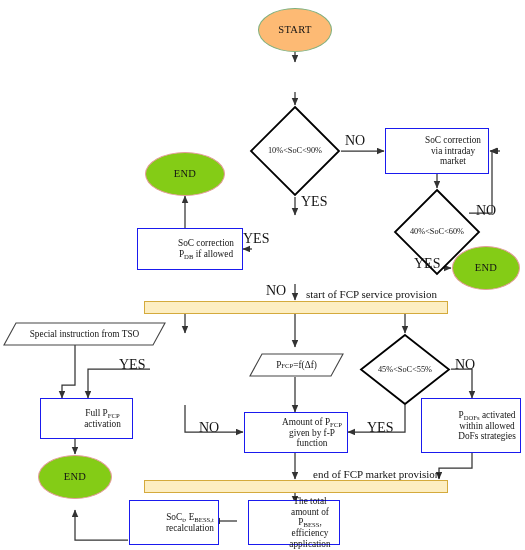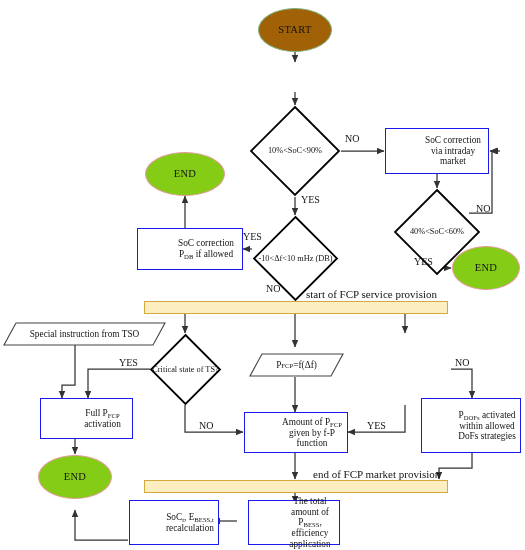--- a/index.html
+++ b/index.html
@@ -40,21 +40,21 @@
     width: 100%;
     padding: 0 2px;
   }
   
   .term {
     border-radius: 50%;
     font-size: 10.5px;
     letter-spacing: 0.3px;
   }
   .term-start {
-    background: #a16207;
+    background: #fdba74;
     border: 1.3px solid #7fb07f;
   }
   .term-end {
     background: #84cc16;
     border: 1.3px solid #e59b9b;
   }
   
   .proc {
     background: #ffffff;
     border: 1.6px solid #1a1aee;
@@ -109,21 +109,21 @@
   
   .bar {
     position: absolute;
     background: #fdeec2;
     border: 1px solid #d4aa3c;
     box-sizing: border-box;
   }
   
   .elabel {
     position: absolute;
-    font-size: 10px;
+    font-size: 14px;
     color: #141414;
     white-space: nowrap;
   }
   .philabel {
     position: absolute;
     font-size: 11px;
     color: #141414;
     white-space: nowrap;
   }
   sub {
@@ -222,65 +222,57 @@
     <svg width="88" height="88" viewBox="0 0 88 88" xmlns="http://www.w3.org/2000/svg">
       <polygon points="44,2 86,44 44,86 2,44" fill="#ffffff" stroke="#000000" stroke-width="1.8"></polygon>
     </svg>
     <div class="dec-label">40%&lt;SoC&lt;60%</div>
   </div>
 
   <div class="node term term-end" style="left:452px; top:246px; width:68px; height:44px;">
     <span class="txt">END</span>
   </div>
 
-  <div class="dec-wrap" style="left:252px; top:215px; width:87px; height:87px;">
-    <svg width="87" height="87" viewBox="0 0 87 87" xmlns="http://www.w3.org/2000/svg">
-      <polygon points="43.5,2 85,43.5 43.5,85 2,43.5" fill="#ffffff" stroke="#000000" stroke-width="1.8"></polygon>
-    </svg>
-    <div class="dec-label">
-      <span>-10&lt;Δf&lt;10 mHz (DB)</span>
-    </div>
-  </div>
 
   <div class="node proc" style="left:137px; top:228px; width:106px; height:42px;">
     <span class="txt"><span>SoC correction P</span><sub>DB</sub><span> if allowed</span></span>
   </div>
 
   <div class="node term term-end" style="left:145px; top:152px; width:80px; height:44px;">
     <span class="txt">END</span>
   </div>
 
   <div class="bar" style="left:144px; top:301px; width:304px; height:13px;"></div>
   <div class="philabel" style="left:306px; top:288px;">start of FCP service provision</div>
 
   <div class="io-wrap" style="left:3px; top:322px; width:163px; height:24px;">
     <svg width="163" height="24" viewBox="0 0 163 24" xmlns="http://www.w3.org/2000/svg">
       <polygon points="13,1 162,1 150,23 1,23" fill="#ffffff" stroke="#444444" stroke-width="1.1"></polygon>
     </svg>
     <div class="io-label">Special instruction from TSO</div>
   </div>
 
-  <div class="dec-wrap" style="left:149px; top:333px; width:73px; height:73px;">
-    <svg width="73" height="73" viewBox="0 0 73 73" xmlns="http://www.w3.org/2000/svg">
-      <polygon points="36.5,2 71,36.5 36.5,71 2,36.5" fill="#ffffff" stroke="#000000" stroke-width="1.8"></polygon>
-    </svg>
-    <div class="dec-label">Critical state of TS?</div>
-  </div>
 
   <div class="io-wrap" style="left:249px; top:353px; width:95px; height:24px;">
     <svg width="95" height="24" viewBox="0 0 95 24" xmlns="http://www.w3.org/2000/svg">
       <polygon points="13,1 94,1 82,23 1,23" fill="#ffffff" stroke="#444444" stroke-width="1.1"></polygon>
     </svg>
     <div class="io-label">
         <span>P</span>
         <sub>FCP</sub>
         <span>=f(Δf)</span>
       </div>
   </div>
 
+  <div class="dec-wrap" style="left:359px; top:333px; width:92px; height:73px;">
+    <svg width="92" height="73" viewBox="0 0 92 73" xmlns="http://www.w3.org/2000/svg">
+      <polygon points="46,2 90,36.5 46,71 2,36.5" fill="#ffffff" stroke="#000000" stroke-width="1.8"></polygon>
+    </svg>
+    <div class="dec-label">45%&lt;SoC&lt;55%</div>
+  </div>
 
   <div class="node proc" style="left:40px; top:398px; width:93px; height:41px;">
     <span class="txt"><span>Full P</span><sub>FCP</sub><span> activation</span></span>
   </div>
 
   <div class="node proc" style="left:244px; top:412px; width:104px; height:41px;">
     <span class="txt"><span>Amount of P</span><sub>FCP</sub><span> given by f-P function</span></span>
   </div>
 
   <div class="node proc" style="left:421px; top:398px; width:100px; height:55px;">

